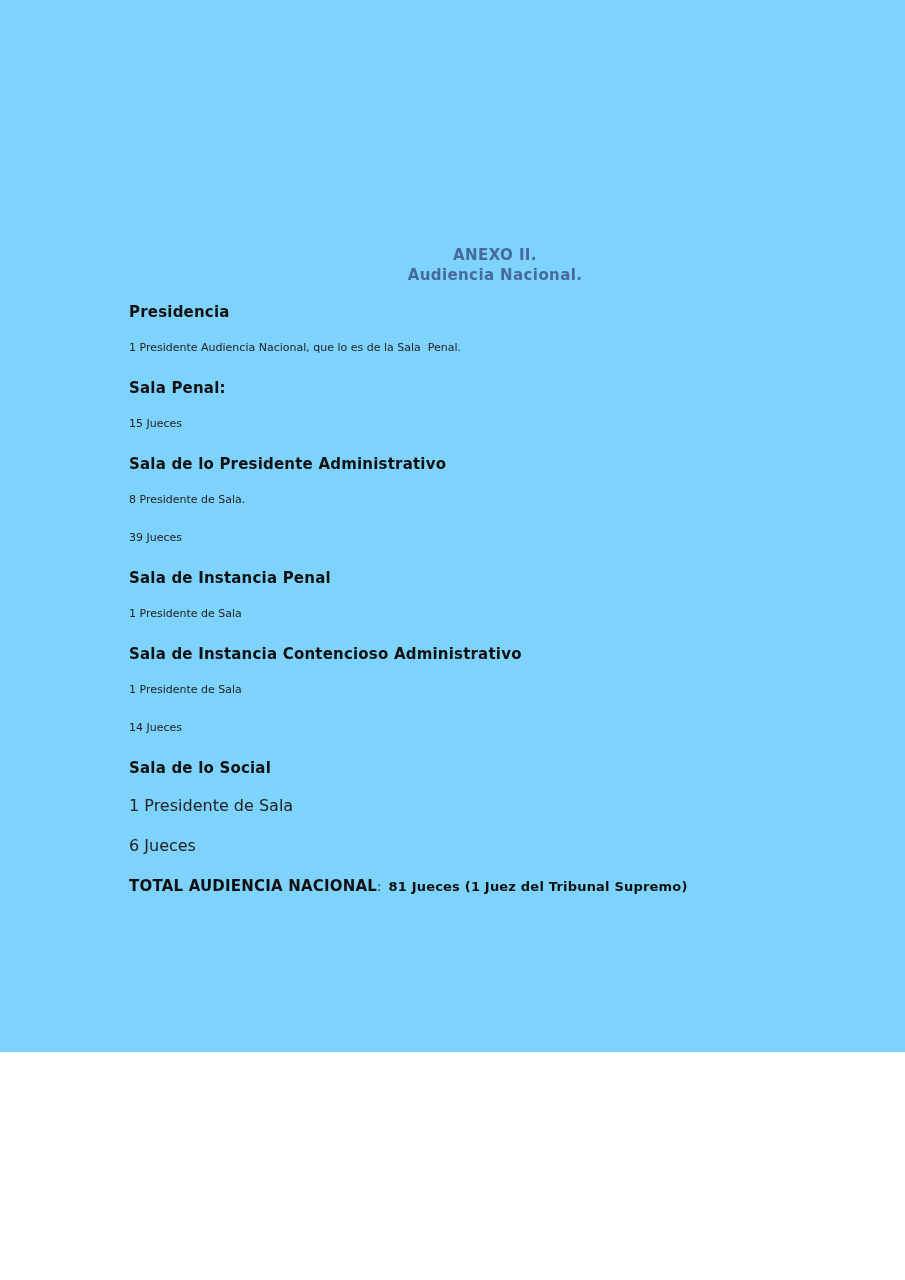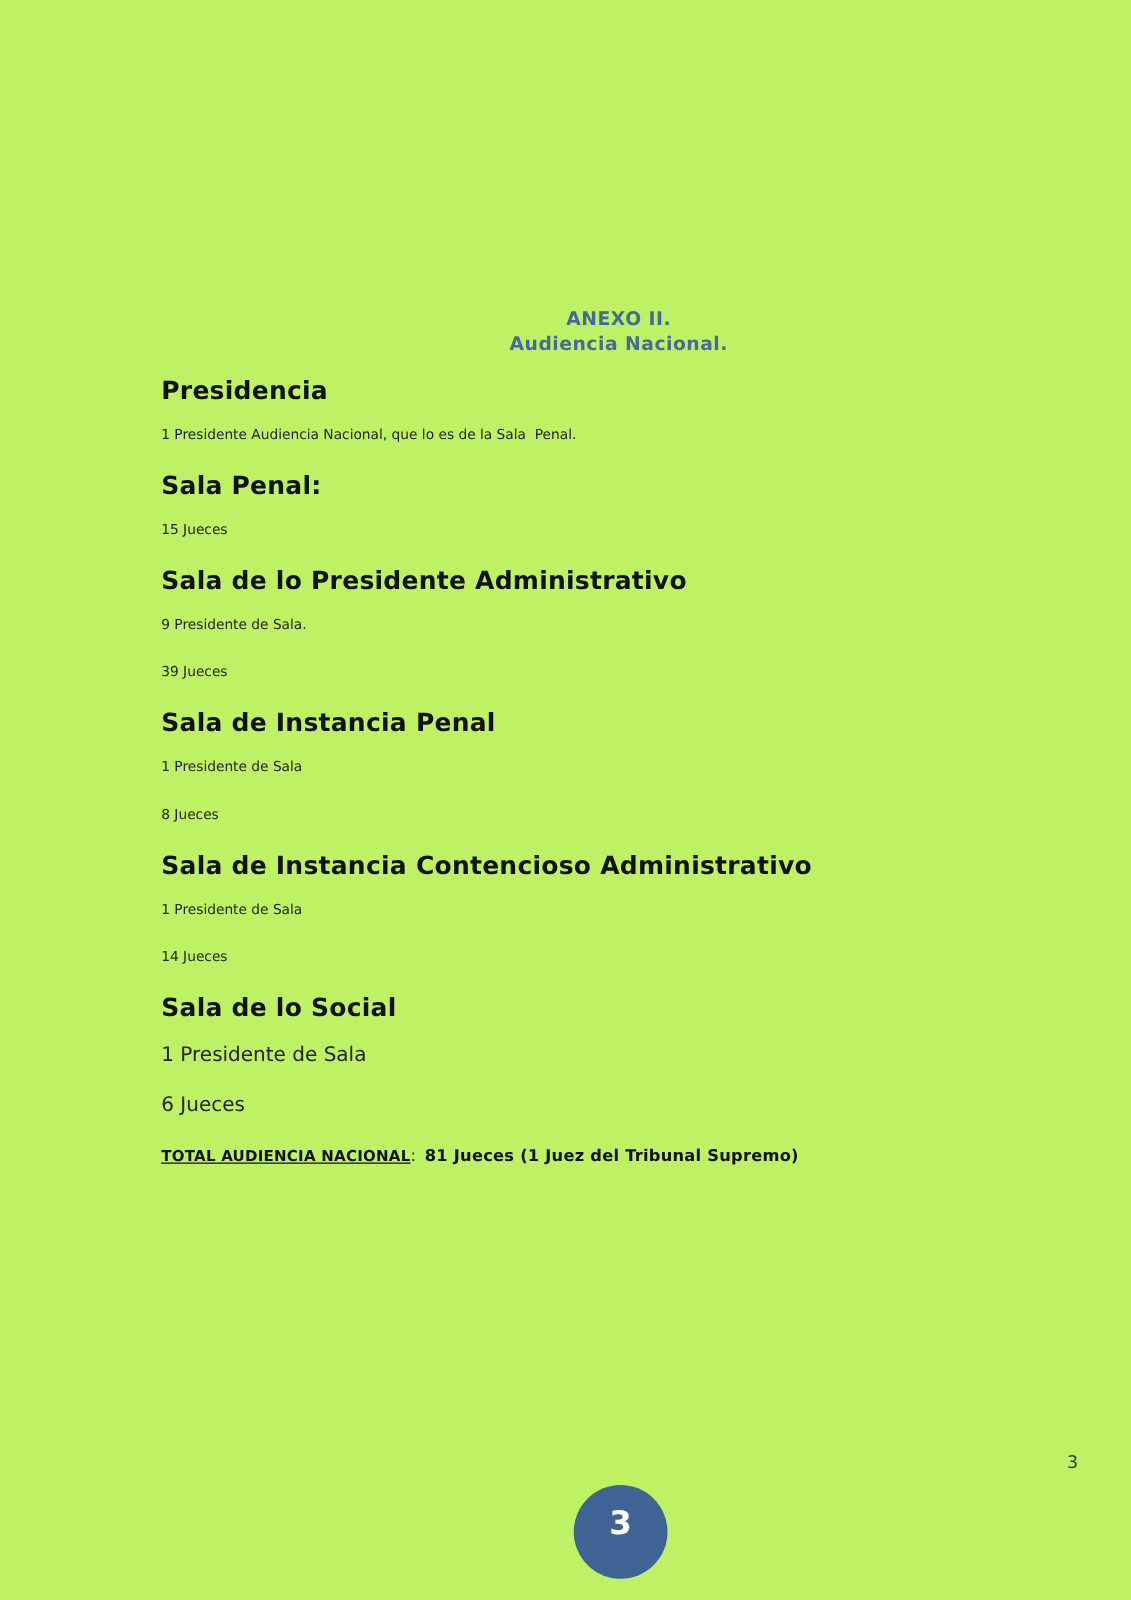--- a/index.html
+++ b/index.html
@@ -3,43 +3,43 @@
 <meta charset="utf-8">
 <style>
   html, body {
     margin: 0;
     padding: 0;
     background: #ffffff;
   }
   .page {
     position: relative;
     width: 905px;
-    height: 1280px;
-    background: #bef264;
+    height: 1052px;
+    background: #7dd3fc;
     font-family: "DejaVu Sans", sans-serif;
     color: #1a1a1a;
     overflow: hidden;
   }
   .content {
     position: absolute;
     top: 245px;
     left: 129px;
     width: 732px;
   }
   .doc-title {
     text-align: center;
     font-size: 15px;
     font-weight: bold;
     color: #466A9C;
     line-height: 20px;
     letter-spacing: 0.4px;
     margin: 0 0 17px 0;
   }
   .heading {
-    font-size: 20px;
+    font-size: 15px;
     font-weight: bold;
     color: #111111;
     line-height: 20px;
     letter-spacing: 0.2px;
     margin: 0 0 18px 0;
   }
   .body {
     font-size: 11px;
     color: #222222;
     line-height: 16px;
@@ -50,25 +50,24 @@
     font-size: 16px;
     color: #222222;
     line-height: 20px;
     margin: 0 0 20px 0;
   }
   .total {
     margin: 0;
     line-height: 20px;
   }
   .total-label {
-    font-size: 12px;
+    font-size: 15px;
     font-weight: bold;
     letter-spacing: 0.2px;
     color: #111111;
-    text-decoration: underline;
   }
   .total-sep {
     font-size: 13px;
     font-weight: normal;
     color: #222222;
   }
   .total-value {
     font-size: 13px;
     font-weight: bold;
     letter-spacing: 0.2px;
@@ -115,26 +114,25 @@
       <div>Audiencia Nacional.</div>
     </div>
 
     <h2 class="heading">Presidencia</h2>
     <p class="body">1 Presidente Audiencia Nacional, que lo es de la Sala  Penal.</p>
 
     <h2 class="heading">Sala Penal:</h2>
     <p class="body">15 Jueces</p>
 
     <h2 class="heading">Sala de lo Presidente Administrativo</h2>
-    <p class="body">9 Presidente de Sala.</p>
+    <p class="body">8 Presidente de Sala.</p>
     <p class="body">39 Jueces</p>
 
     <h2 class="heading">Sala de Instancia Penal</h2>
     <p class="body">1 Presidente de Sala</p>
-    <p class="body">8 Jueces</p>
 
     <h2 class="heading">Sala de Instancia Contencioso Administrativo</h2>
     <p class="body">1 Presidente de Sala</p>
     <p class="body">14 Jueces</p>
 
     <h2 class="heading">Sala de lo Social</h2>
     <p class="body-lg">1 Presidente de Sala</p>
     <p class="body-lg">6 Jueces</p>
 
     <p class="total"><span class="total-label">TOTAL AUDIENCIA NACIONAL</span><span class="total-sep">:</span><span class="total-value">81 Jueces (1 Juez del Tribunal Supremo)</span></p>

